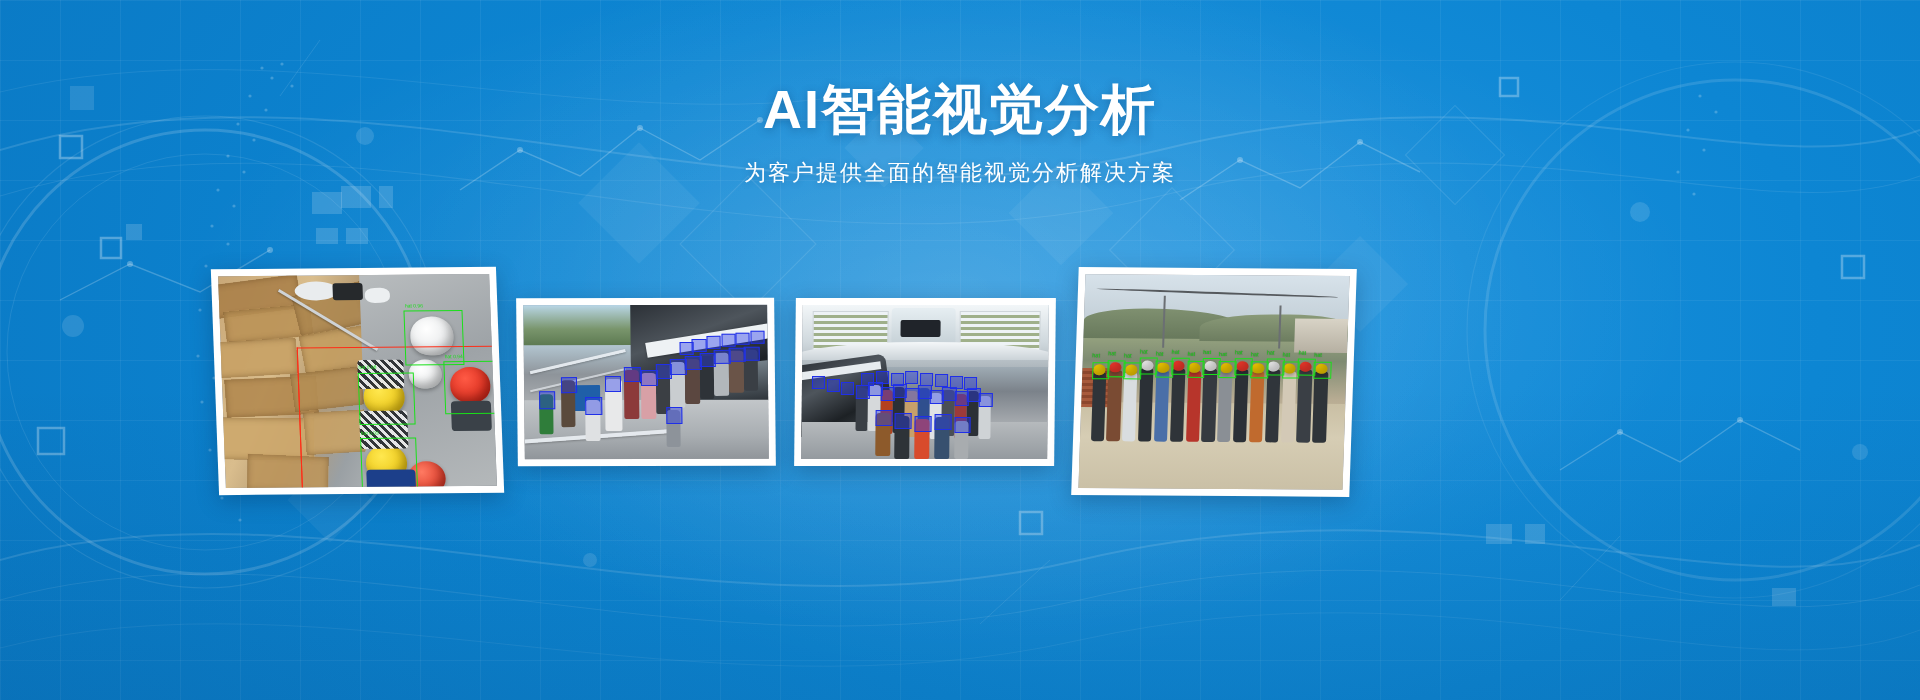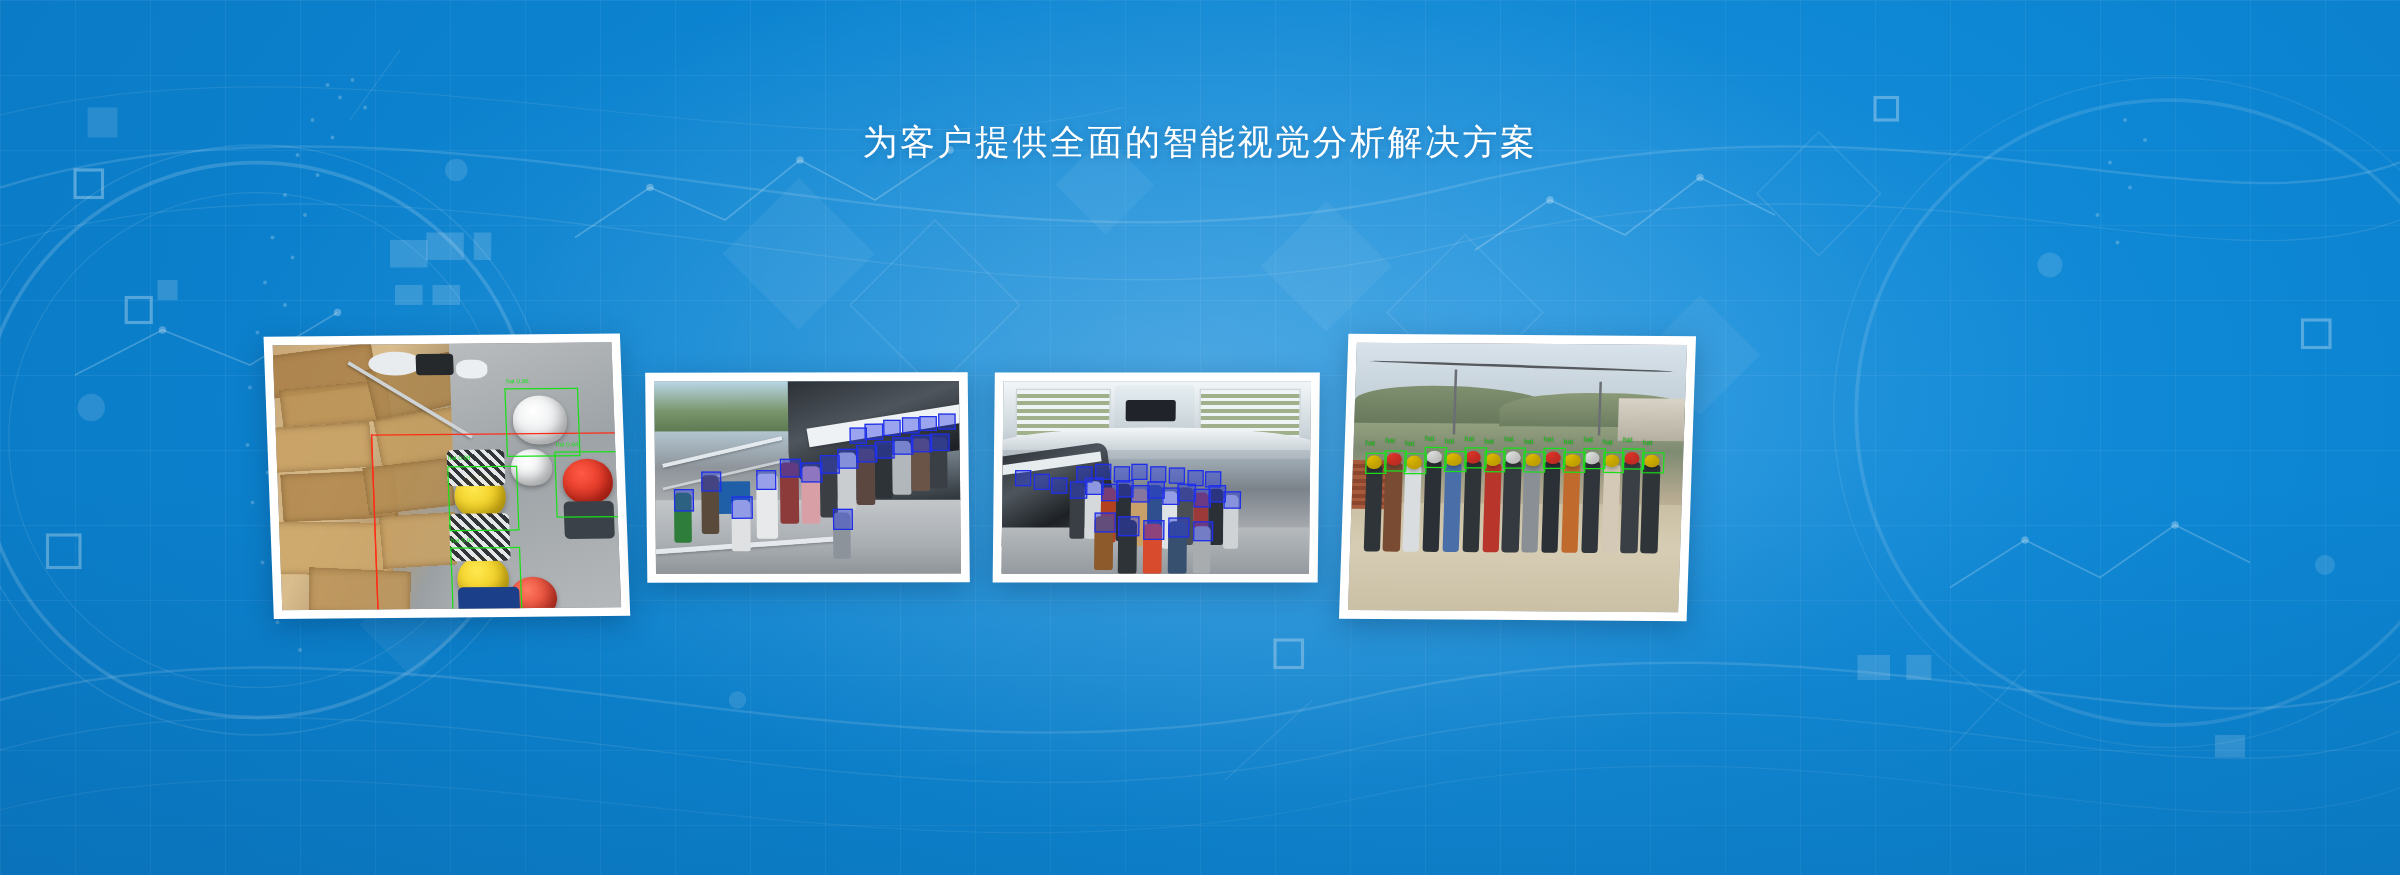--- a/index.html
+++ b/index.html
@@ -37,21 +37,21 @@
     margin:0;
     font-size:54px;
     line-height:1.16;
     font-weight:bold;
     color:#ffffff;
     letter-spacing:2px;
     text-shadow:0 2px 10px rgba(0,45,90,.32);
   }
   .subtitle{
     margin:18px 0 0 0;
-    font-size:28px;
+    font-size:22px;
     line-height:1.3;
     font-weight:normal;
     color:#ffffff;
     letter-spacing:2px;
     text-shadow:0 1px 6px rgba(0,45,90,.25);
   }
 
   
   .photos{
     position:absolute;left:0;top:258px;width:1920px;height:270px;z-index:5;
@@ -242,20 +242,21 @@
     <g stroke="#ffffff" stroke-opacity="0.10" stroke-width="1">
       <line x1="280" y1="96" x2="320" y2="40"></line>
       <line x1="1560" y1="600" x2="1620" y2="536"></line>
       <line x1="980" y1="624" x2="1050" y2="560"></line>
     </g>
   </svg>
 
   <div class="bg-layer vignette"></div>
 
   <div class="text-wrap">
+    <h1 class="title">AI智能视觉分析</h1>
     <p class="subtitle">为客户提供全面的智能视觉分析解决方案</p>
   </div>
 
   <div class="photos">
 
     <div class="card" id="card-1">
       <div class="photo">
         <div class="shot sc1">
 
           <div class="shelf" style="left:-4%;top:2%;width:34%;height:16%;transform:rotate(-7deg);"></div>

